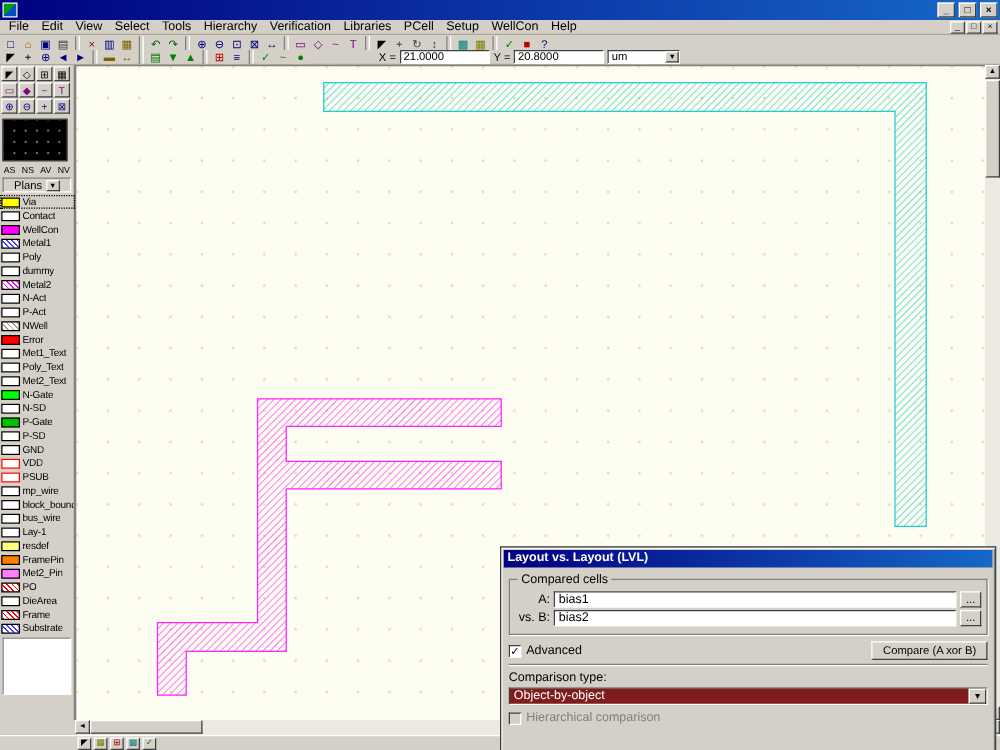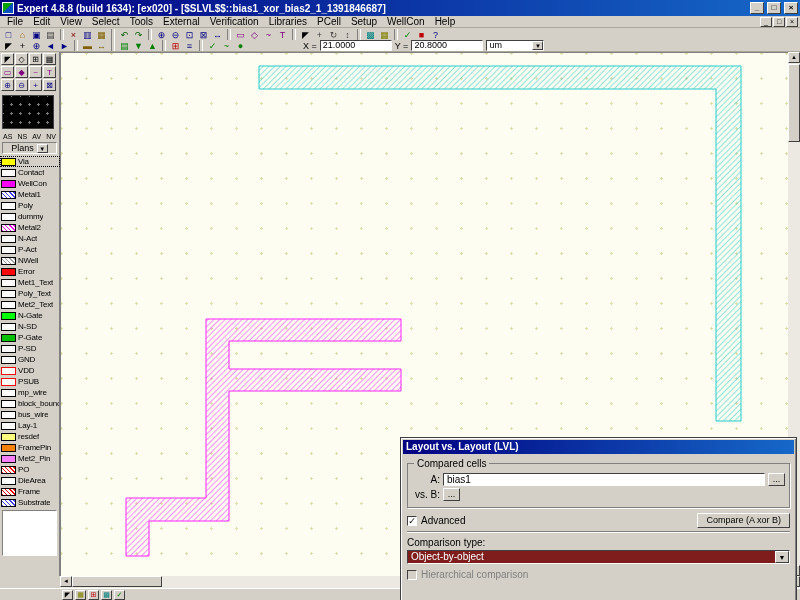--- a/index.html
+++ b/index.html
@@ -130,35 +130,34 @@
   .combo-sel { flex: 1; background: #7f1d1d; color: #fff; line-height: 12px; padding: 0 3px; }
   .combo .combo-arrow { width: 14px; line-height: 11px; font-size: 7px; }
   .dis { color: #808080; }
   .hier-row { display: flex; align-items: center; gap: 4px; margin: 5px 0 20px; }
 </style>
 </head>
 <body>
 
 <div class="titlebar">
   <span class="app-icon"></span>
-  <span class="t-text">Expert 4.8.8 (build 1634): [ex020] - [$SLVL$$::bias1_xor_bias2_1_1391846687]</span>
   <span class="spacer"></span>
   <span class="win-btn">_</span>
   <span class="win-btn">□</span>
   <span class="win-btn">×</span>
 </div>
 
 <div class="menubar">
   <span id="menu-items" style="display:flex">
       <span class="menu-item">File</span>
       <span class="menu-item">Edit</span>
       <span class="menu-item">View</span>
       <span class="menu-item">Select</span>
       <span class="menu-item">Tools</span>
-      <span class="menu-item">External</span>
+      <span class="menu-item">Hierarchy</span>
       <span class="menu-item">Verification</span>
       <span class="menu-item">Libraries</span>
       <span class="menu-item">PCell</span>
       <span class="menu-item">Setup</span>
       <span class="menu-item">WellCon</span>
       <span class="menu-item">Help</span>
     </span>
   <span class="spacer"></span>
   <span class="mdi-btn">_</span>
   <span class="mdi-btn">□</span>
@@ -440,20 +439,21 @@
   <div class="dlg-body">
     <div class="groupbox">
       <span class="gb-legend">Compared cells</span>
       <div class="cell-row">
         <span class="cell-label">A:</span>
         <div class="txt">bias1</div>
         <span class="btn browse">...</span>
       </div>
       <div class="cell-row">
         <span class="cell-label">vs. B:</span>
+        <div class="txt">bias2</div>
         <span class="btn browse">...</span>
       </div>
     </div>
     <div class="adv-row">
       <span class="checkbox">✓</span>
       <span>Advanced</span>
       <span class="spacer"></span>
       <span class="btn compare">Compare (A xor B)</span>
     </div>
     <div class="sep-line"></div>

